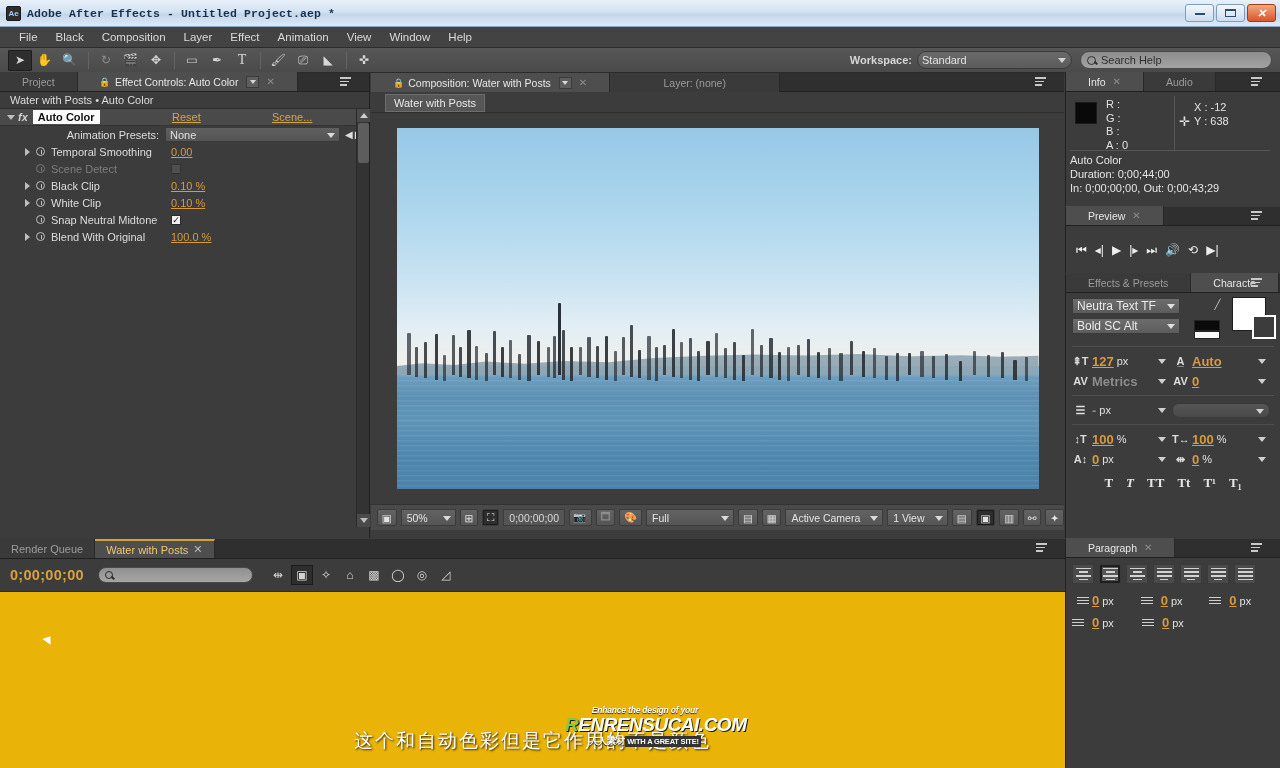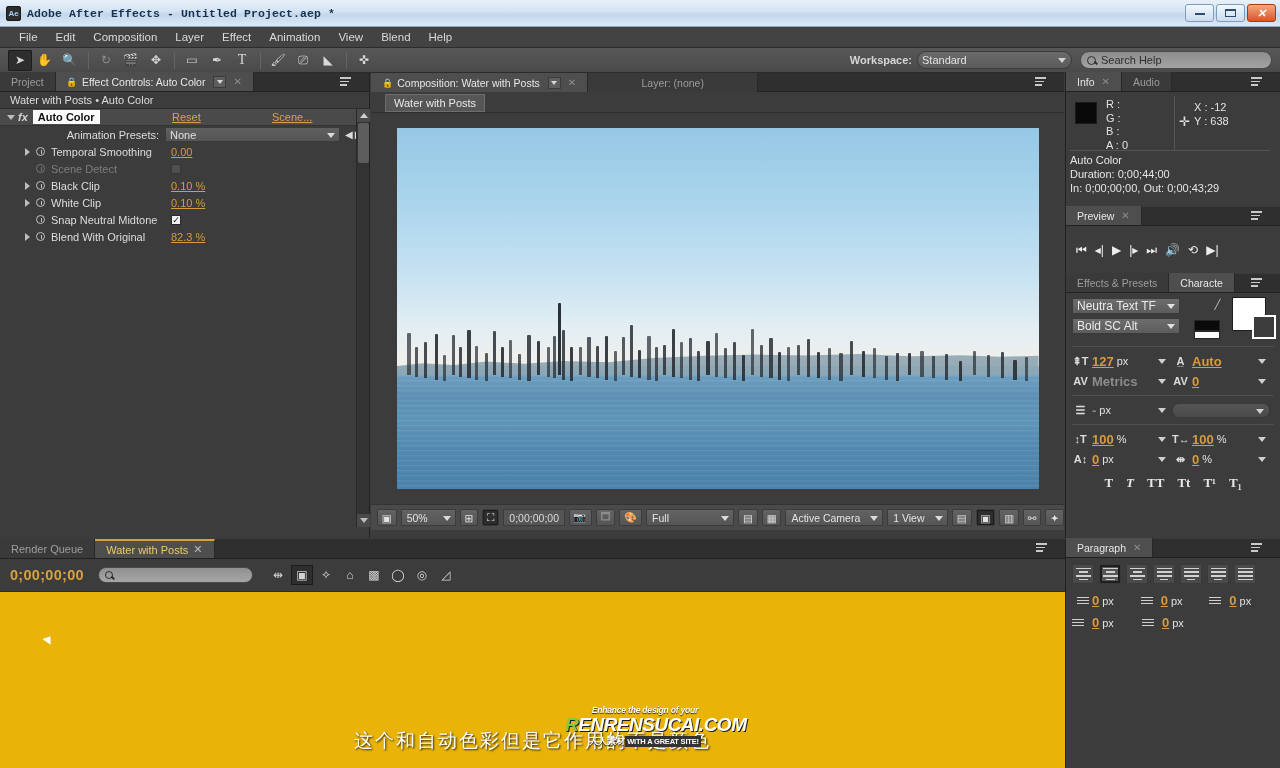--- a/index.html
+++ b/index.html
@@ -78,21 +78,21 @@
   .searchhelp .mag { width:9px;height:9px;border:1.6px solid #303030;border-radius:50%; position:relative;}
   .searchhelp .mag:after{content:"";position:absolute;width:4px;height:1.6px;background:#303030;transform:rotate(45deg);right:-3px;bottom:0;}
 
   
   .panel { position:absolute; background:#3c3c3c; }
   .panel-tabs {
     height:19px; background:#2f2f2f; display:flex; align-items:flex-end;
     border-bottom:1px solid #212121; position:relative;
   }
   .ptab {
-    height:19px; padding:0 11px; display:flex; align-items:center; gap:4px;
+    height:19px; padding:0 22px; display:flex; align-items:center; gap:4px;
     font-size:10.5px; color:#9b9b9b; background:#3a3a3a;
     border-right:1px solid #282828;
   }
   .ptab.active { background:#4e4e4e; color:#e6e6e6; }
   .ptab .x { color:#8d8d8d; font-size:10px; margin-left:3px;}
   .ptab .cdrop { margin-left:4px; width:13px;height:12px;background:#5e5e5e;border:1px solid #3b3b3b; display:flex;align-items:center;justify-content:center;}
   .ptab .cdrop .arrow{border-left:3px solid transparent;border-right:3px solid transparent;border-top:4px solid #d8d8d8;}
   .pmenu {
     position:absolute; right:16px; top:4px; width:13px; height:11px;
     color:#c9c9c9; font-size:10px; line-height:10px;
@@ -255,27 +255,27 @@
           <i></i>
         </div>
       <div class="winbtn close">
           <i>✕</i>
         </div>
     </div>
   </div>
 
   <div class="menubar">
     <div class="mi">File</div>
-    <div class="mi">Edit</div>
+    <div class="mi">Black</div>
     <div class="mi">Composition</div>
     <div class="mi">Layer</div>
     <div class="mi">Effect</div>
     <div class="mi">Animation</div>
     <div class="mi">View</div>
-    <div class="mi">Blend</div>
+    <div class="mi">Window</div>
     <div class="mi">Help</div>
   </div>
 
   <div class="toolbar">
     <div class="tool sel">➤</div>
     <div class="tool">✋</div>
     <div class="tool">🔍</div>
     <div class="toolsep"></div>
     <div class="tool dim">↻</div>
     <div class="tool">🎬</div>
@@ -384,21 +384,21 @@
         <span style="width:120px;">Snap Neutral Midtone</span>
         <span class="chk">✓</span>
       </div>
 
       <div class="ec-row">
         <span style="width:30px;display:flex;justify-content:flex-end;">
           <span class="tri-right"></span>
         </span>
         <span class="stopw" style="margin:0 6px 0 6px;"></span>
         <span style="width:120px;">Blend With Original</span>
-        <span class="val">82.3 %</span>
+        <span class="val">100.0 %</span>
       </div>
 
       <div class="ec-scroll">
         <div class="sc-up">
             <span class="tri" style="border-top:none;border-bottom:5px solid #cfcfcf;"></span>
           </div>
         <div class="thumb"></div>
         <div class="sc-dn" style="position:absolute;bottom:0;">
             <span class="tri"></span>
           </div>

